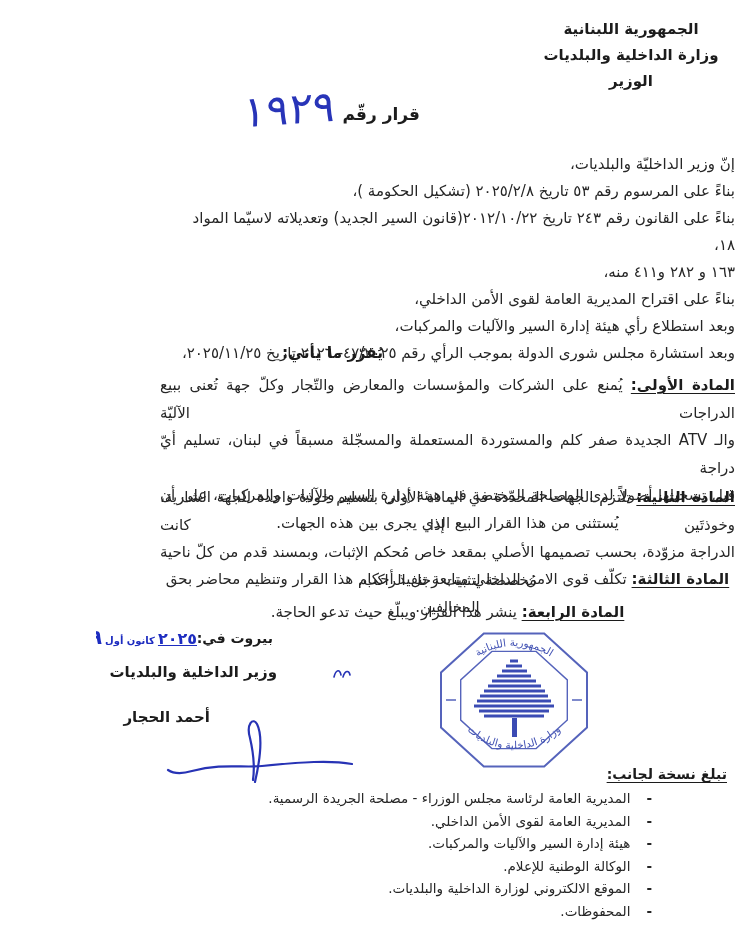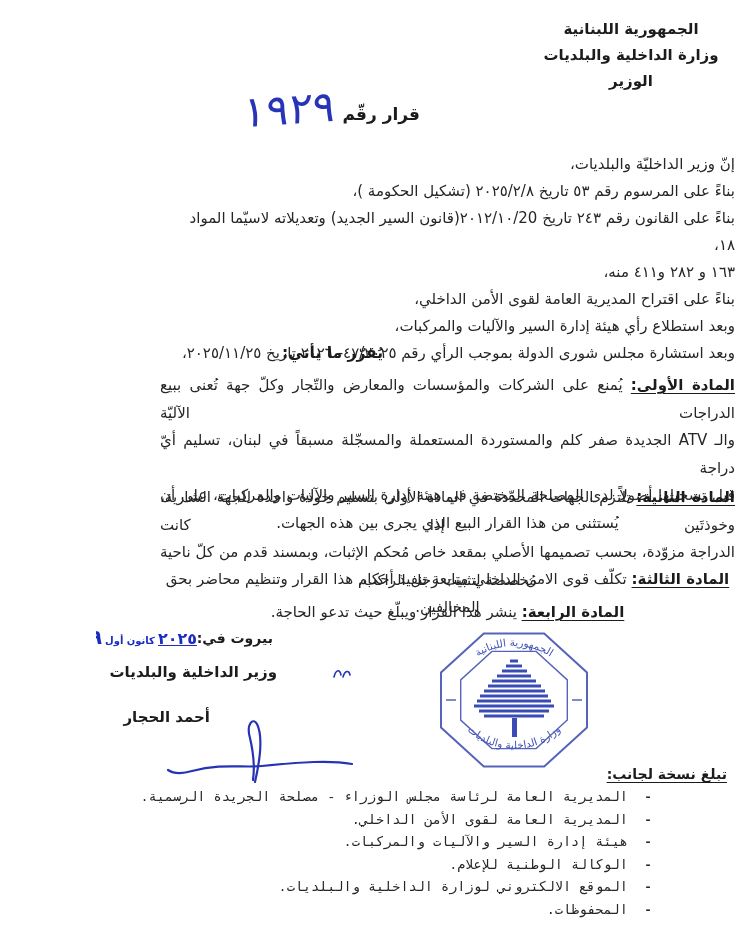--- a/index.html
+++ b/index.html
@@ -33,41 +33,41 @@
   .ds-month{font-size:10px; font-weight:bold; margin:0 3px;}
   .ds-year{font-size:16px; font-weight:bold; letter-spacing:1px;text-decoration:underline;}
   .minister-title{position:absolute; top:663px; right:466px; font-size:15px; font-weight:bold; color:#1c1c1c;}
   .minister-name{position:absolute; top:708px; right:533px; font-size:15px; font-weight:bold; color:#1c1c1c;}
   .signature-svg{position:absolute; left:66px; top:716px;}
   .ink-mark{position:absolute; left:236px; top:666px;}
   .stamp-svg{position:absolute; left:334px; top:626px;}
   
   .footer-head{position:absolute; top:766px; right:16px; font-size:14px; font-weight:bold;
     text-decoration:underline; text-underline-offset:3px; color:#1c1c1c;}
-  .footer-list{position:absolute; top:787px; right:91px; font-size:13.5px; line-height:22.5px; text-align:right;font-family:Liberation Mono, monospace;}
+  .footer-list{position:absolute; top:787px; right:91px; font-size:13.5px; line-height:22.5px; text-align:right;}
   .fitem .dash{display:inline-block; margin-left:16px; font-weight:bold;}
 </style>
 </head>
 <body>
 
 <div class="page">
 
   <div class="letterhead">
     <div>الجمهورية اللبنانية</div>
     <div>وزارة الداخلية والبلديات</div>
     <div>الوزير</div>
   </div>
 
   <div class="decree-label">قرار رقّم</div>
   <div class="decree-number">١٩٢٩</div>
 
   <div class="preamble">
     <div class="pl">إنّ وزير الداخليّة والبلديات،</div>
     <div class="pl">بناءً على المرسوم رقم ٥٣  تاريخ ٢٠٢٥/٢/٨ (تشكيل الحكومة )،</div>
-    <div class="pl">بناءً على القانون رقم ٢٤٣ تاريخ  ٢٠١٢/١٠/20(قانون السير الجديد) وتعديلاته لاسيّما المواد ١٨،</div>
+    <div class="pl">بناءً على القانون رقم ٢٤٣ تاريخ  ٢٠١٢/١٠/٢٢(قانون السير الجديد) وتعديلاته لاسيّما المواد ١٨،</div>
     <div class="pl">١٦٣ و ٢٨٢ و٤١١ منه،</div>
     <div class="pl">بناءً على اقتراح المديرية العامة لقوى الأمن الداخلي،</div>
     <div class="pl">وبعد استطلاع رأي هيئة إدارة السير والآليات والمركبات،</div>
     <div class="pl">وبعد استشارة مجلس شورى الدولة  بموجب الرأي رقم ٤٧/٢٠٢٥- ٢٠٢٦  تاريخ ٢٠٢٥/١١/٢٥،</div>
   </div>
 
   <div class="decides">يُقرّر ما يأتي:</div>
 
   <div class="article a1">
     <div class="line j"><span class="alabel">المادة الأولى:</span> <span>يُمنع على الشركات والمؤسسات والمعارض والتّجار وكلّ جهة تُعنى ببيع الدراجات الآليّة</span></div>

